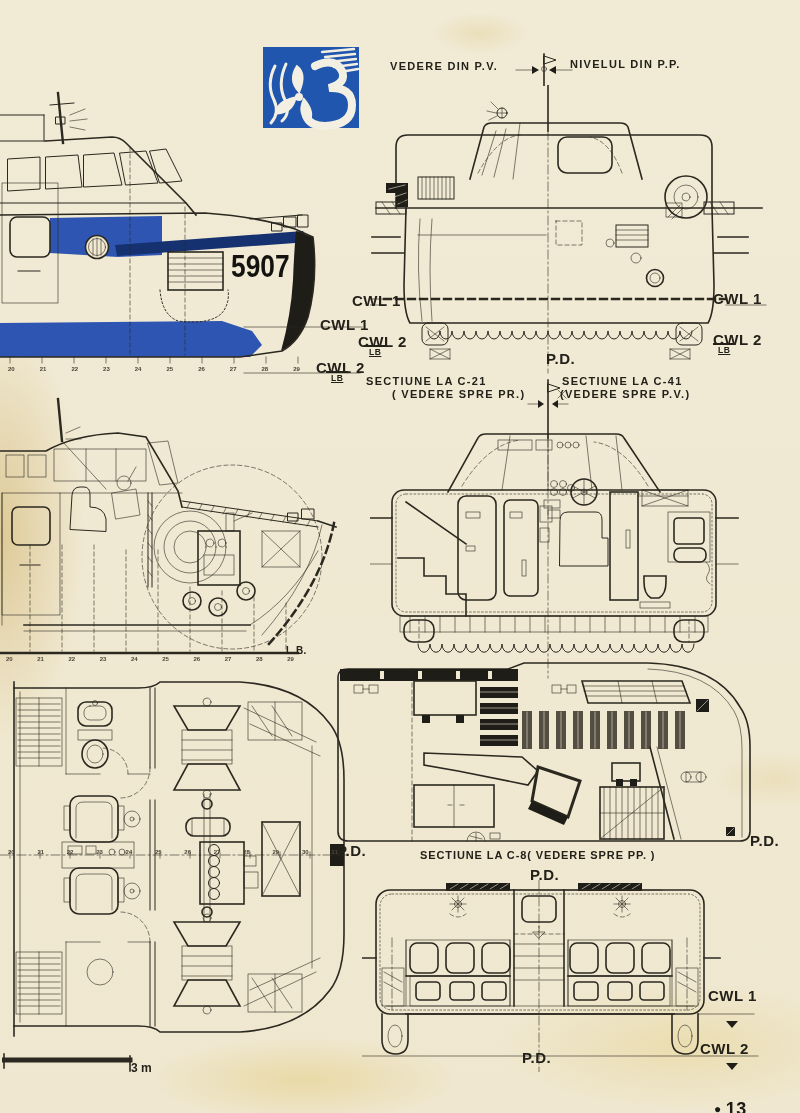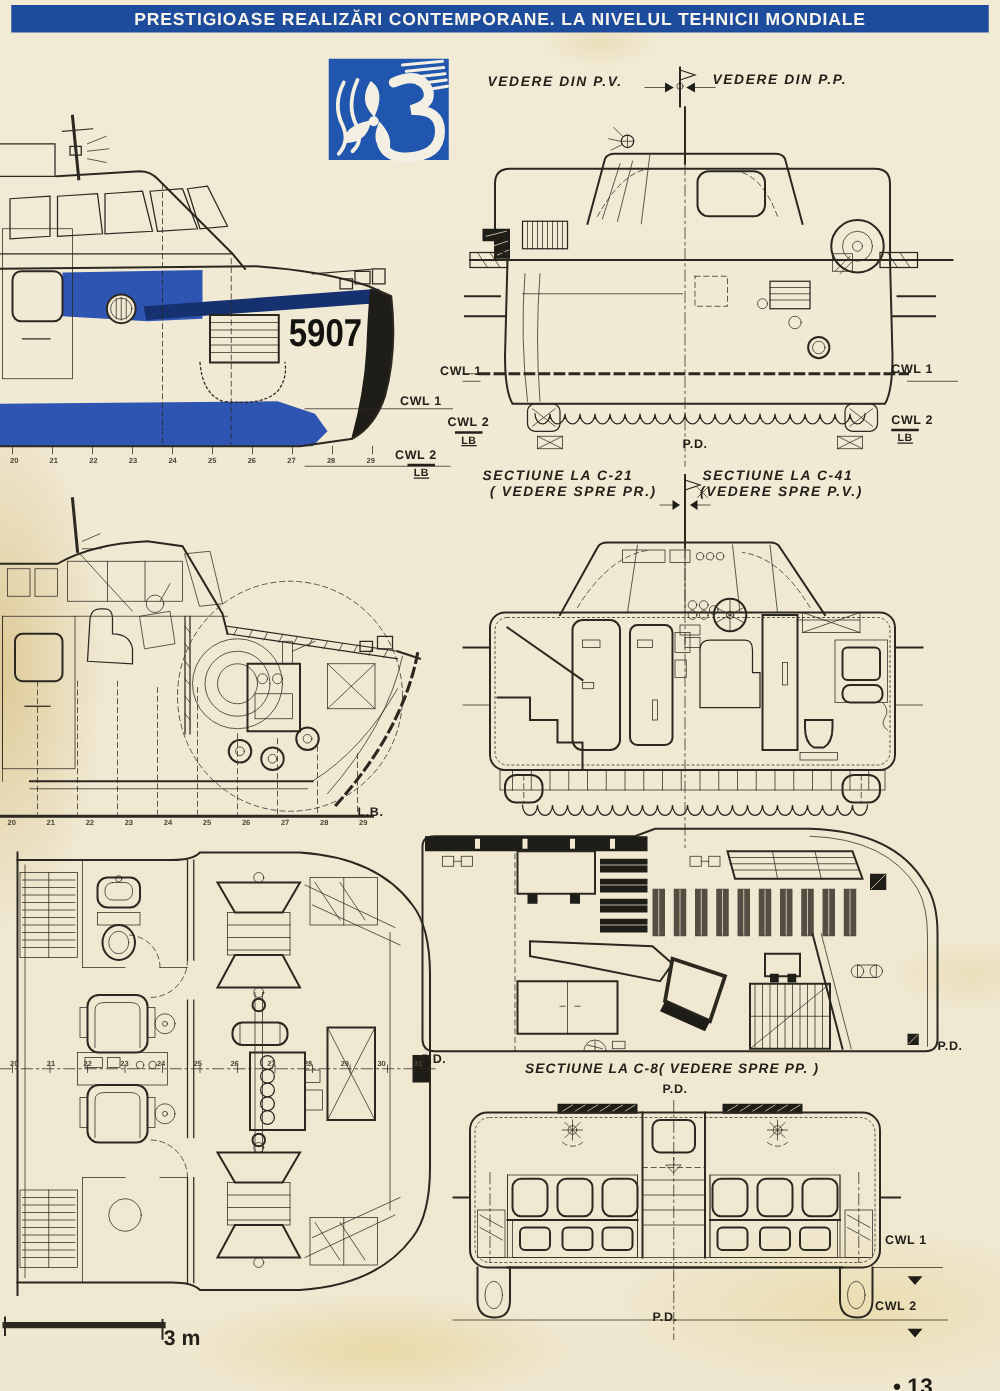--- a/index.html
+++ b/index.html
@@ -13,46 +13,43 @@
       radial-gradient(260px 90px at 85% 94%, rgba(226,200,110,.32), transparent 70%),
       radial-gradient(120px 300px at 0% 48%, rgba(196,160,70,.42), transparent 70%),
       radial-gradient(90px 40px at 97% 70%, rgba(220,196,120,.25), transparent 70%),
       radial-gradient(70px 30px at 60% 3%, rgba(215,190,110,.25), transparent 70%),
       linear-gradient(#f1ead5,#efe7cf);}
   .abs{position:absolute;}
   #banner{left:9px;top:4px;width:782px;height:22px;background:var(--blue);
     color:#f7f5ec;font-weight:bold;font-size:14px;letter-spacing:.7px;
     text-align:center;line-height:22px;}
   .lbl{position:absolute;font-weight:bold;color:#23211a;letter-spacing:.5px;white-space:nowrap;}
-  .s8{font-size:8.5px;} .s9{font-size:10px;} .s10{font-size:10px;}
-  .s11{font-size:11px;letter-spacing:1.3px;font-style:italic;}
+  .s8{font-size:8.5px;} .s9{font-size:15px;} .s10{font-size:10px;}
+  .s11{font-size:11px;letter-spacing:1.3px;}
   .lb-u{border-top:2px solid #23211a;padding:0 5px;text-decoration:underline;}
   #hull-number{left:231px;top:249px;font-size:31px;font-weight:900;color:#141310;
     transform:scaleX(.85);transform-origin:left;letter-spacing:0px;}
   .strow{position:absolute;display:flex;justify-content:space-between;
     font-size:6px;font-weight:bold;color:#4a4437;line-height:7px;}
   #page-num{left:714px;top:1066px;font-weight:bold;color:#1c1a14;margin-top:33px;}
   #page-num .dot{font-size:12px;vertical-align:2px;}
   #page-num .num{font-size:18px;letter-spacing:.5px;}
-  #scale-lbl{left:131px;top:1061px;font-size:17px;font-weight:bold;color:#23211a;}
+  #scale-lbl{left:131px;top:1061px;font-size:12px;font-weight:bold;color:#23211a;}
   
   .ln{fill:none;stroke:var(--ink);stroke-width:1;stroke-linecap:square;}
   .b{stroke-width:1.6;} .B{stroke-width:2.4;} .t{stroke-width:.6;}
   .dsh{stroke-dasharray:4 3;} .dd{stroke-dasharray:9 3 2 3;} .dt{stroke-dasharray:1.6 2.4;}
   .blue{fill:var(--hullblue);stroke:none;} .navy{fill:var(--navy);stroke:none;}
   .inkf{fill:#1f1d17;stroke:none;} .pf{fill:#f0e8d1;stroke:none;} .gry{fill:#534e41;stroke:none;}
 </style>
 </head>
 <body>
 
 <div id="page">
 
-  <div id="banner" class="abs">
-    <span>PRESTIGIOASE REALIZĂRI CONTEMPORANE. LA NIVELUL TEHNICII MONDIALE</span>
-  </div>
 
   <svg class="abs" style="left:262px;top:46px" width="98" height="84" viewBox="0 0 98 84">
     <rect x="1" y="1" width="96" height="81" fill="#2156ae"></rect>
     <g stroke="#f3f0e3" fill="none" stroke-linecap="round">
       <path d="M13,20 q-9,18 -1,34 q6,13 -3,23" stroke-width="3"></path>
       <path d="M24,18 q-9,20 -1,36 q6,13 -3,21" stroke-width="3"></path>
       <path d="M37,45 Q44,28 35,21 Q27,34 37,45 Z" stroke-width="3" fill="#f3f0e3"></path>
       <path d="M33,52 Q15,56 15,67 Q30,66 33,52 Z" stroke-width="3" fill="#f3f0e3"></path>
       <path d="M42,54 Q52,66 47,75 Q36,68 42,54 Z" stroke-width="3" fill="#f3f0e3"></path>
       <circle cx="37" cy="51" r="4" fill="#f3f0e3" stroke="none"></circle>
@@ -466,35 +463,35 @@
   </svg>
 
   <svg class="abs" style="left:2px;top:1052px" width="150" height="26" viewBox="0 0 150 26">
     <g class="ln">
       <path stroke-width="5" d="M2,8 H128"></path>
       <path class="b" d="M2,2 V16 M128,4 V19"></path>
     </g>
   </svg>
 
   <div class="lbl s11" style="left:390px;top:60px">VEDERE DIN P.V.</div>
-  <div class="lbl s11" style="left:570px;top:58px">VEDERE DIN P.P.</div>
+  <div class="lbl s11" style="left:570px;top:58px">NIVELUL DIN P.P.</div>
 
   <div class="lbl s9" style="left:320px;top:316px">CWL 1</div>
   <div class="lbl s9" style="left:316px;top:359px">CWL 2</div>
   <div class="lbl s8 lb-u" style="left:326px;top:371px">LB</div>
 
   <div class="lbl s9" style="left:352px;top:292px">CWL 1</div>
   <div class="lbl s9" style="left:358px;top:333px">CWL 2</div>
   <div class="lbl s8 lb-u" style="left:364px;top:345px">LB</div>
   <div class="lbl s9" style="left:713px;top:290px">CWL 1</div>
   <div class="lbl s9" style="left:713px;top:331px">CWL 2</div>
   <div class="lbl s8 lb-u" style="left:713px;top:343px">LB</div>
   <div class="lbl s9" style="left:546px;top:350px">P.D.</div>
 
-  <div class="lbl s11" style="left:386px;top:375px">SECTIUNE LA C-21</div>
+  <div class="lbl s11" style="left:366px;top:375px">SECTIUNE LA C-21</div>
   <div class="lbl s11" style="left:392px;top:388px">( VEDERE SPRE PR.)</div>
   <div class="lbl s11" style="left:562px;top:375px">SECTIUNE LA C-41</div>
   <div class="lbl s11" style="left:560px;top:388px">(VEDERE SPRE P.V.)</div>
 
   <div class="lbl s10" style="left:286px;top:645px">L.B.</div>
 
   <div class="lbl s9" style="left:337px;top:842px">P.D.</div>
   <div class="lbl s9" style="left:750px;top:832px">P.D.</div>
 
   <div class="lbl s11" style="left:420px;top:849px;letter-spacing:.9px">SECTIUNE LA C-8( VEDERE SPRE PP. )</div>

